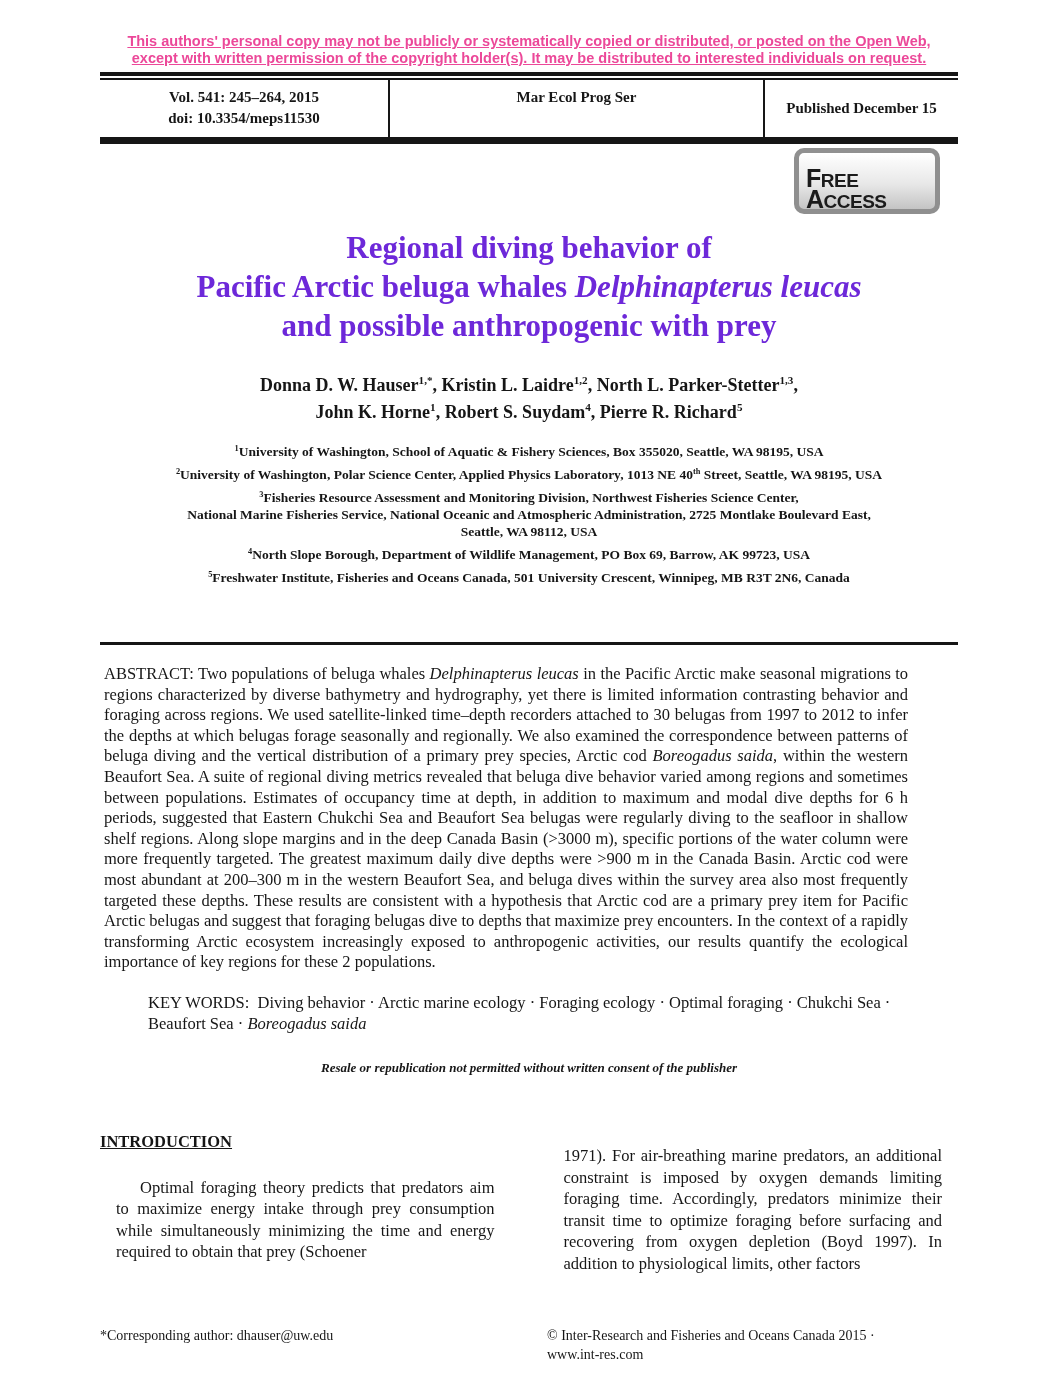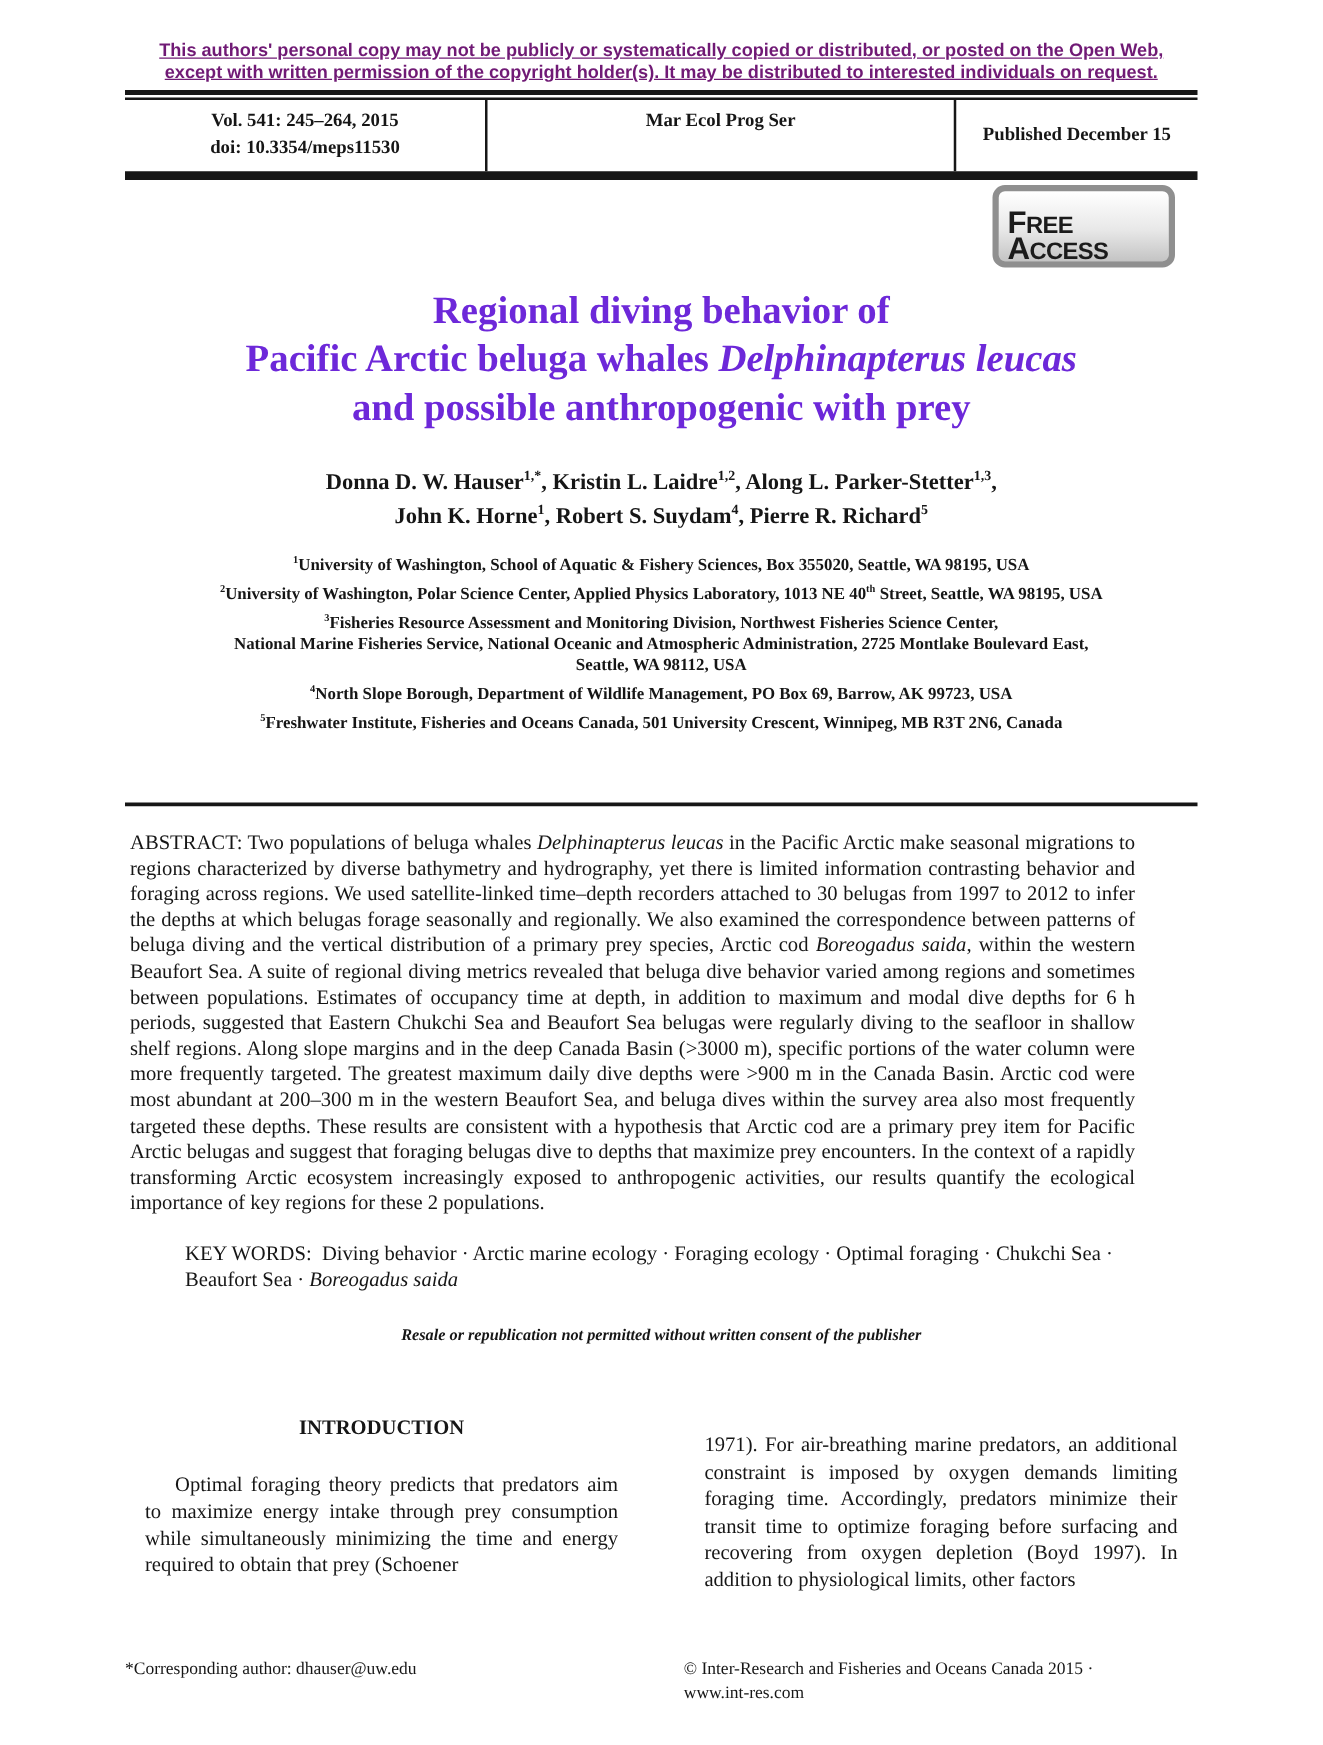--- a/index.html
+++ b/index.html
@@ -9,21 +9,21 @@
     font-family:"Liberation Serif", serif;
   }
   .it { font-style:italic; }
   sup { font-size:0.62em; line-height:0; }
 
   
   .notice {
     margin:33px 96px 5px; text-align:center;
     font-family:"Liberation Sans", sans-serif;
     font-weight:bold; font-size:14.5px; line-height:17px;
-    color:#701a75;
+    color:#ec4899;
   }
   .notice div { text-decoration:underline; }
 
   
   .masthead { margin:3px 100px 0; border-top:4px solid #161616; }
   .mast-inner { border-top:2px solid #161616; margin-top:2px; }
   .mast-row { display:flex; align-items:stretch;justify-content:flex-end; }
   .mast-cell { font-weight:bold; font-size:15px; line-height:21px; text-align:center; padding:7px 0 8px; }
   .mast-left { width:288px; }
   .mast-center { flex:1; border-left:2px solid #161616; border-right:2px solid #161616; }
@@ -70,21 +70,21 @@
   }
 
   
   .resale { margin:15px 100px 0; display:flex; align-items:center; gap:9px;flex-direction:column; }
   .resale .rline { flex:1; border-top:2px solid #161616; }
   .resale .rtxt { font-style:italic; font-weight:bold; font-size:13px; white-space:nowrap; padding-bottom:2px; }
 
   
   .columns { margin:40px 100px 0; display:flex; gap:37px; }
   .col { flex:1; font-size:16.5px; line-height:21.6px; text-align:justify; }
-  .col-heading { text-align:center; font-weight:bold; font-size:16.5px; margin:2px 0 24px; }
+  .col-heading { text-align:left; font-weight:bold; font-size:16.5px; margin:2px 0 24px;text-decoration:underline; }
   .col p { margin:16px; }
   .col-left p { text-indent:24px; }
 
   
   .footer {
     position:absolute; left:100px; right:100px; bottom:32px;
     display:flex; font-size:14px; line-height:19px;
   }
   .footer-left { width:447px; }
   .footer-right { flex:1; }
@@ -120,21 +120,21 @@
     <span class="ln"><span class="init">A</span><span>CCESS</span></span>
   </div>
 
   <div class="title">
     <div>Regional diving behavior of</div>
     <div><span>Pacific Arctic beluga whales </span><span class="it">Delphinapterus leucas</span></div>
     <div>and possible anthropogenic with prey</div>
   </div>
 
   <div class="authors">
-    <div><span>Donna D. W. Hauser</span><sup>1,*</sup><span>, Kristin L. Laidre</span><sup>1,2</sup><span>, Along L. Parker-Stetter</span><sup>1,3</sup><span>,</span></div>
+    <div><span>Donna D. W. Hauser</span><sup>1,*</sup><span>, Kristin L. Laidre</span><sup>1,2</sup><span>, North L. Parker-Stetter</span><sup>1,3</sup><span>,</span></div>
     <div><span>John K. Horne</span><sup>1</sup><span>, Robert S. Suydam</span><sup>4</sup><span>, Pierre R. Richard</span><sup>5</sup></div>
   </div>
 
   <div class="affils">
     <div class="aff-line"><sup>1</sup><span>University of Washington, School of Aquatic &amp; Fishery Sciences, Box 355020, Seattle, WA 98195, USA</span></div>
     <div class="aff-line"><sup>2</sup><span>University of Washington, Polar Science Center, Applied Physics Laboratory, 1013 NE 40</span><sup>th</sup><span> Street, Seattle, WA 98195, USA</span></div>
     <div class="aff-line tight"><sup>3</sup><span>Fisheries Resource Assessment and Monitoring Division, Northwest Fisheries Science Center,</span></div>
     <div class="aff-line tight"><span>National Marine Fisheries Service, National Oceanic and Atmospheric Administration, 2725 Montlake Boulevard East,</span></div>
     <div class="aff-line"><span>Seattle, WA 98112, USA</span></div>
     <div class="aff-line"><sup>4</sup><span>North Slope Borough, Department of Wildlife Management, PO Box 69, Barrow, AK 99723, USA</span></div>

